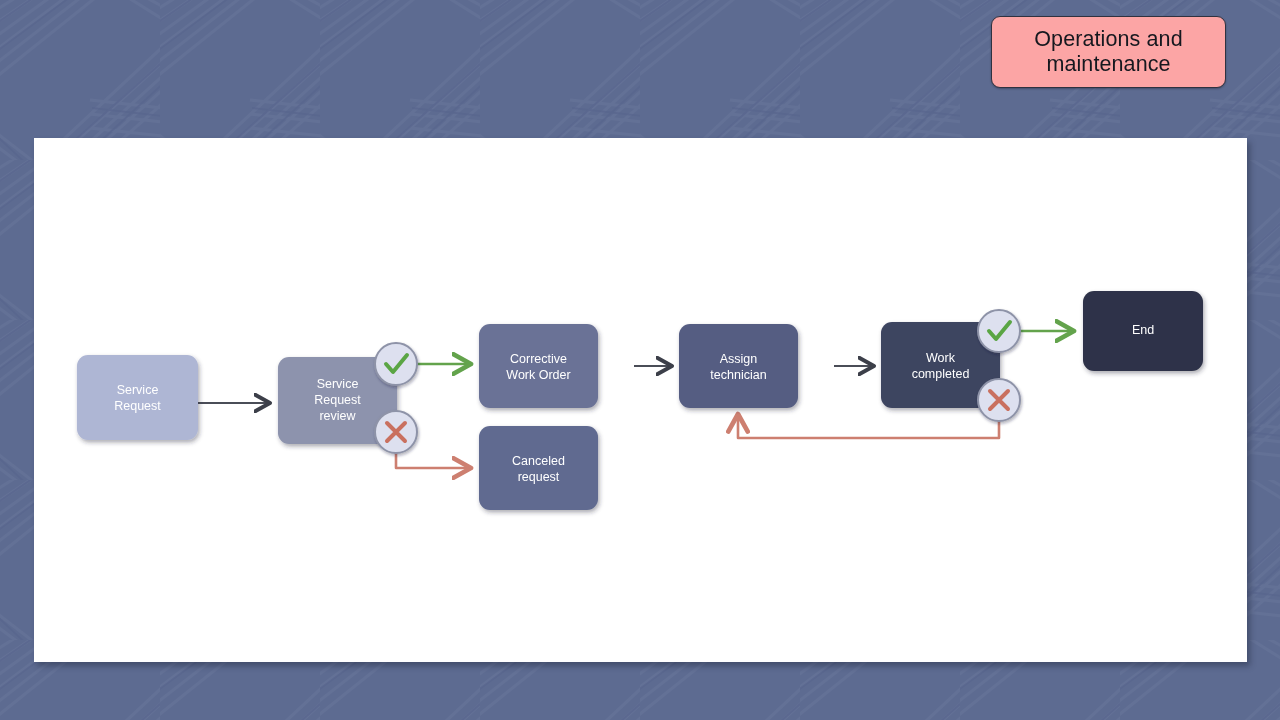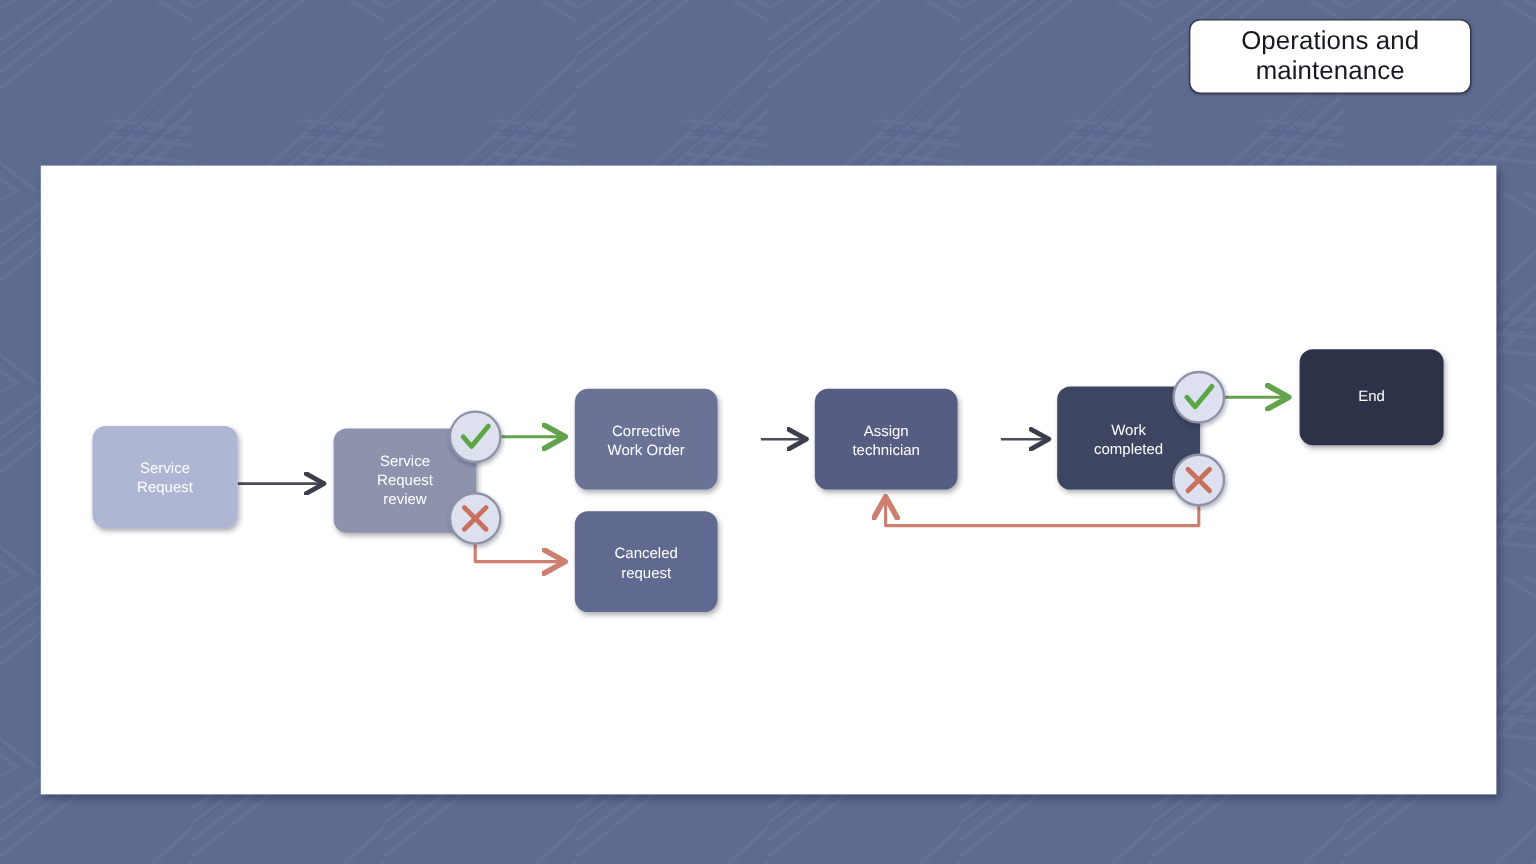--- a/index.html
+++ b/index.html
@@ -29,22 +29,22 @@
     opacity: 0.55;
     pointer-events: none;
   }
 
   
   #title-badge {
     position: absolute;
     left: 991px;
     top: 16px;
     width: 235px;
-    height: 62px;
-    background: #ffffff;
+    height: 72px;
+    background: #fca5a5;
     border: 1.4px solid #2f3240;
     border-radius: 9px;
     display: flex;
     align-items: center;
     justify-content: center;
     box-sizing: border-box;
     box-shadow: 0 1px 2px rgba(20,24,38,0.35);
   }
   #title-badge .title-text {
     color: #16181f;

